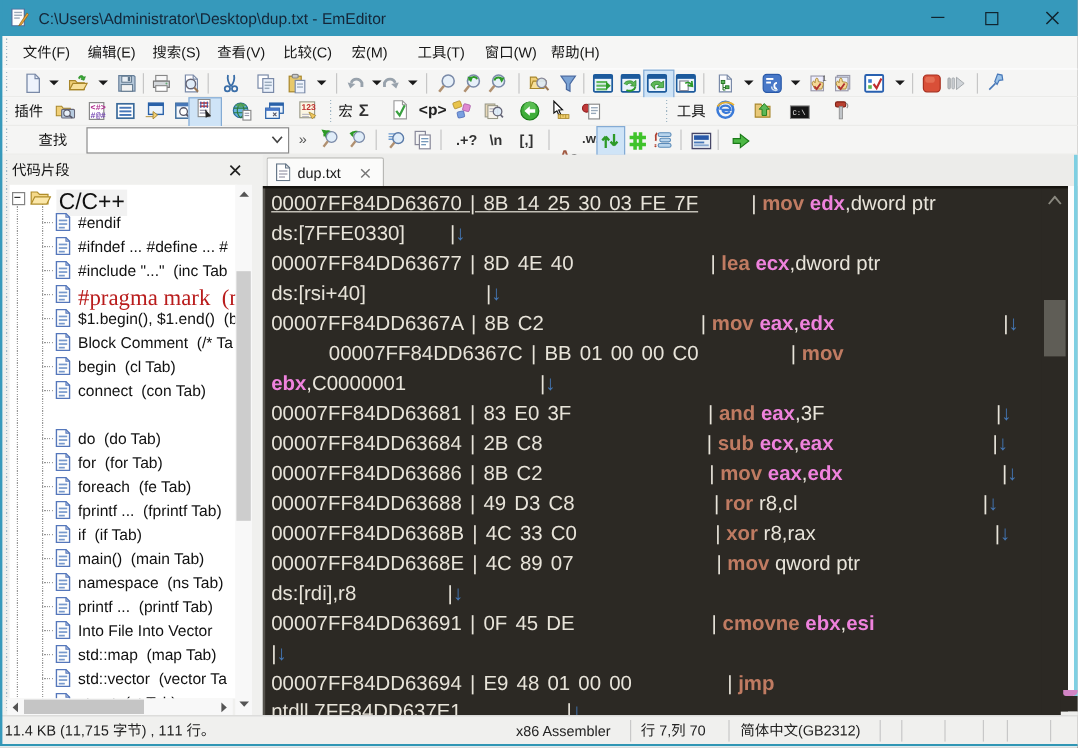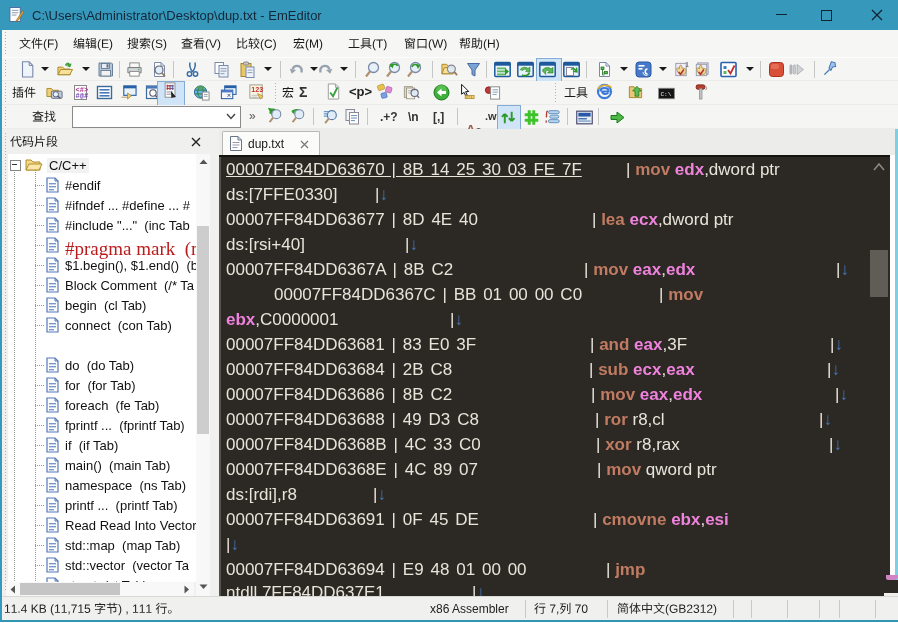--- a/index.html
+++ b/index.html
@@ -643,21 +643,21 @@
   <div class="abs" style="left:6px;top:25px;width:190px;height:428px;background:#fff;overflow:hidden;" id="tree">
   <div class="abs" style="left:6px;top:8px;width:1px;height:420px;background-image:repeating-linear-gradient(to bottom,#999 0,#999 1px,transparent 1px,transparent 2px);"></div>
   <div class="abs" style="left:27px;top:14px;width:1px;height:414px;background-image:repeating-linear-gradient(to bottom,#999 0,#999 1px,transparent 1px,transparent 2px);"></div>
   <div class="trow" style="top:1px;">
         <div class="abs" style="left:2px;top:5px;width:9px;height:9px;background:#fff;border:1px solid #848484;"></div>
         <div class="abs" style="left:4px;top:9px;width:5px;height:1px;background:#333;"></div>
         <svg class="abs" style="left:17px;top:3px;" width="18" height="14" viewBox="0 0 18 14">
           <path d="M1 2 H6 L8 4 H15 V12 H1 Z" fill="#f5d98a" stroke="#b08d2a" stroke-width="1"></path>
           <path d="M1 12 L4 6 H17 L14 12 Z" fill="#fbe7a9" stroke="#b08d2a" stroke-width="1"></path>
         </svg>
-        <div class="abs" style="left:39px;top:3px;font-size:13px;color:#111;background:#f2f2f2;padding:0 2px;">C/C++</div>
+        <div class="abs" style="left:39px;top:3px;font-size:19px;color:#111;background:#f2f2f2;padding:0 2px;">C/C++</div>
       </div>
   <div class="trow" style="top:41px;">
         <div class="abs" style="left:27px;top:10px;width:10px;height:1px;background-image:repeating-linear-gradient(to right,#999 0,#999 1px,transparent 1px,transparent 2px);"></div>
         <svg class="abs" style="left:38px;top:2px;" width="13" height="16" viewBox="0 0 13 16">
           <path d="M1 1 H9 L12 4 V15 H1 Z" fill="#fdfdfd" stroke="#5577bb" stroke-width="1.2"></path>
           <path d="M9 1 V4 H12" fill="none" stroke="#5577bb" stroke-width="1"></path>
           <rect x="3" y="6" width="7" height="1.4" fill="#7799cc"></rect>
           <rect x="3" y="9" width="7" height="1.4" fill="#7799cc"></rect>
           <rect x="3" y="12" width="5" height="1.4" fill="#7799cc"></rect>
         </svg>
@@ -830,21 +830,21 @@
       </div>
   <div class="trow" style="top:361px;">
         <div class="abs" style="left:27px;top:10px;width:10px;height:1px;background-image:repeating-linear-gradient(to right,#999 0,#999 1px,transparent 1px,transparent 2px);"></div>
         <svg class="abs" style="left:38px;top:2px;" width="13" height="16" viewBox="0 0 13 16">
           <path d="M1 1 H9 L12 4 V15 H1 Z" fill="#fdfdfd" stroke="#5577bb" stroke-width="1.2"></path>
           <path d="M9 1 V4 H12" fill="none" stroke="#5577bb" stroke-width="1"></path>
           <rect x="3" y="6" width="7" height="1.4" fill="#7799cc"></rect>
           <rect x="3" y="9" width="7" height="1.4" fill="#7799cc"></rect>
           <rect x="3" y="12" width="5" height="1.4" fill="#7799cc"></rect>
         </svg>
-        <div class="abs" style="left:57px;top:3px;font-size:13px;color:#111;white-space:pre;">Read Read Into Vector</div>
+        <div class="abs" style="left:57px;top:3px;font-size:13px;color:#111;white-space:pre;">Into File Into Vector</div>
       </div>
   <div class="trow" style="top:381px;">
         <div class="abs" style="left:27px;top:10px;width:10px;height:1px;background-image:repeating-linear-gradient(to right,#999 0,#999 1px,transparent 1px,transparent 2px);"></div>
         <svg class="abs" style="left:38px;top:2px;" width="13" height="16" viewBox="0 0 13 16">
           <path d="M1 1 H9 L12 4 V15 H1 Z" fill="#fdfdfd" stroke="#5577bb" stroke-width="1.2"></path>
           <path d="M9 1 V4 H12" fill="none" stroke="#5577bb" stroke-width="1"></path>
           <rect x="3" y="6" width="7" height="1.4" fill="#7799cc"></rect>
           <rect x="3" y="9" width="7" height="1.4" fill="#7799cc"></rect>
           <rect x="3" y="12" width="5" height="1.4" fill="#7799cc"></rect>
         </svg>

